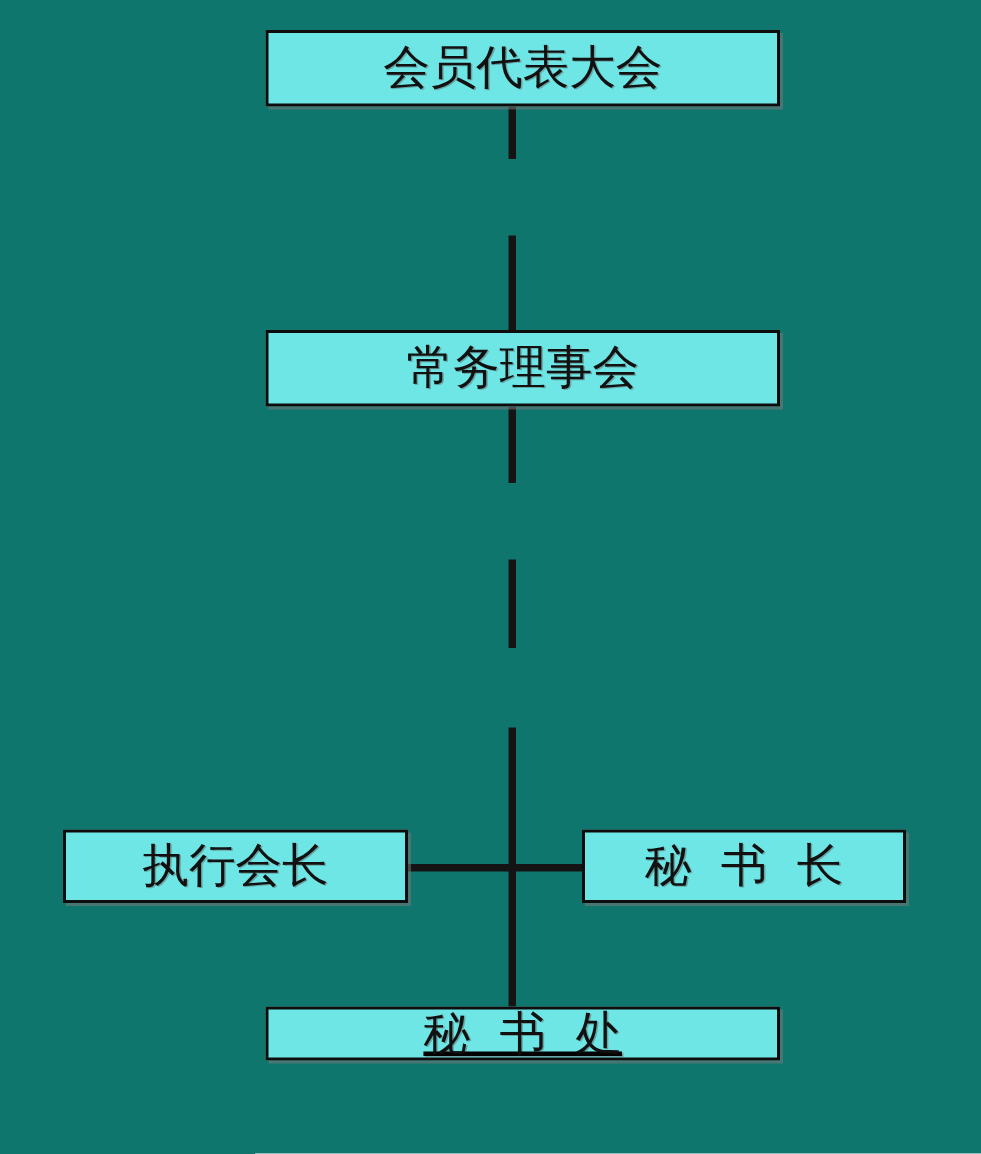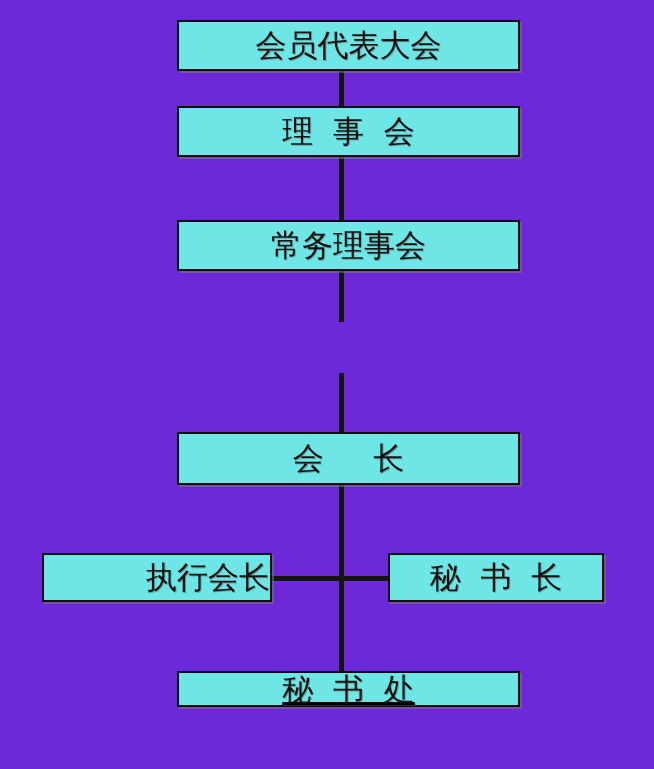--- a/index.html
+++ b/index.html
@@ -45,40 +45,34 @@
   .connector-h {
     position: absolute;
     height: 5px;
     background: #141414;
     z-index: 1;
   }
 </style>
 </head>
 <body>
 
-<div id="chart-canvas" style="background: #6d28d9;">
+<div id="chart-canvas" style="background: #0f766e;">
     <div class="connector-v" style="left: 339px; top: 71px; height: 35px; background: rgb(20, 20, 20);"></div>
     <div class="connector-v" style="left: 339px; top: 157px; height: 63px; background: rgb(20, 20, 20);"></div>
     <div class="connector-v" style="left: 339px; top: 271px; height: 51px; background: rgb(20, 20, 20);"></div>
     <div class="connector-v" style="left: 339px; top: 373px; height: 59px; background: rgb(20, 20, 20);"></div>
     <div class="connector-v" style="left: 339px; top: 485px; height: 218px; background: rgb(20, 20, 20);"></div>
     <div class="connector-h" style="left: 270px; top: 576px; width: 144px; background: rgb(20, 20, 20);"></div>
     <div class="node" style="left: 177px; top: 20px; width: 343px; height: 51px; background: rgb(111, 230, 230); border-color: rgb(13, 13, 13);">
       <span class="node-label" style="color: rgb(17, 17, 17);">会员代表大会</span>
     </div>
-    <div class="node" style="left: 177px; top: 106px; width: 343px; height: 51px; background: rgb(111, 230, 230); border-color: rgb(13, 13, 13);">
-      <span class="node-label" style="color: rgb(17, 17, 17);">理  事  会</span>
-    </div>
     <div class="node" style="left: 177px; top: 220px; width: 343px; height: 51px; background: rgb(111, 230, 230); border-color: rgb(13, 13, 13);">
       <span class="node-label" style="color: rgb(17, 17, 17);">常务理事会</span>
     </div>
-    <div class="node" style="left: 177px; top: 432px; width: 343px; height: 53px; background: rgb(111, 230, 230); border-color: rgb(13, 13, 13);">
-      <span class="node-label" style="color: rgb(17, 17, 17);">会     长</span>
-    </div>
-    <div class="node" style="left: 42px; top: 553px; width: 230px; height: 49px; background: rgb(111, 230, 230); border-color: rgb(13, 13, 13); justify-content: flex-end;">
+    <div class="node" style="left: 42px; top: 553px; width: 230px; height: 49px; background: rgb(111, 230, 230); border-color: rgb(13, 13, 13);">
       <span class="node-label" style="color: rgb(17, 17, 17);">执行会长</span>
     </div>
     <div class="node" style="left: 388px; top: 553px; width: 216px; height: 49px; background: rgb(111, 230, 230); border-color: rgb(13, 13, 13);">
       <span class="node-label" style="color: rgb(17, 17, 17);">秘  书  长</span>
     </div>
     <div class="node" style="left: 177px; top: 671px; width: 343px; height: 36px; background: rgb(111, 230, 230); border-color: rgb(13, 13, 13); text-decoration: underline;">
       <span class="node-label" style="color: rgb(17, 17, 17);">秘  书  处</span>
     </div>
   </div>
 

